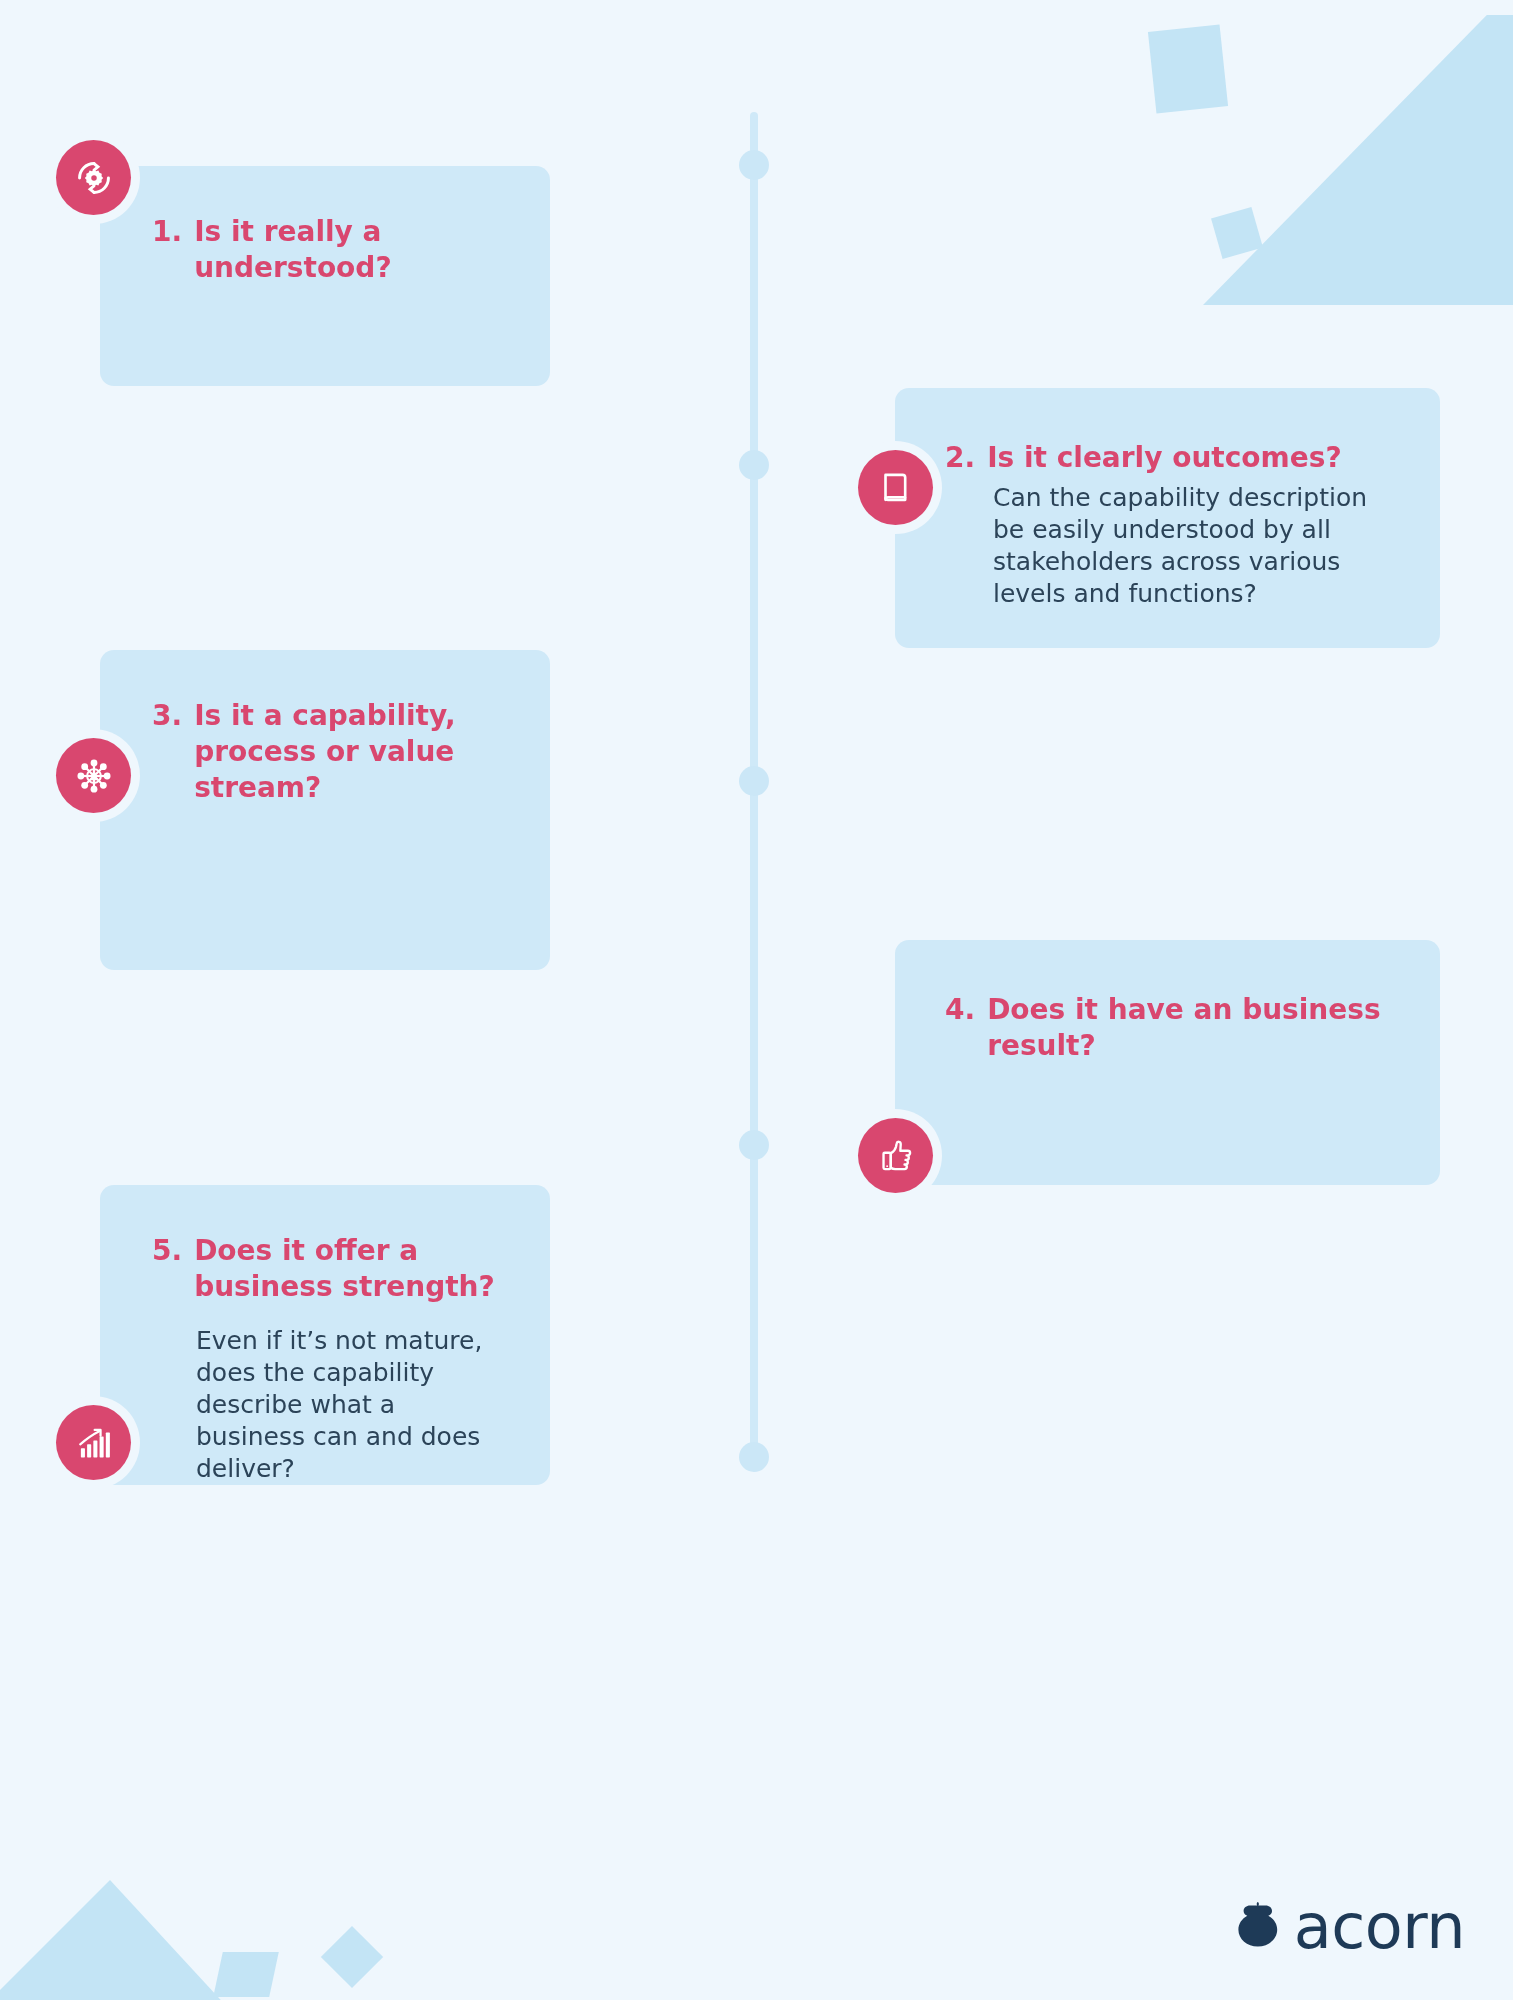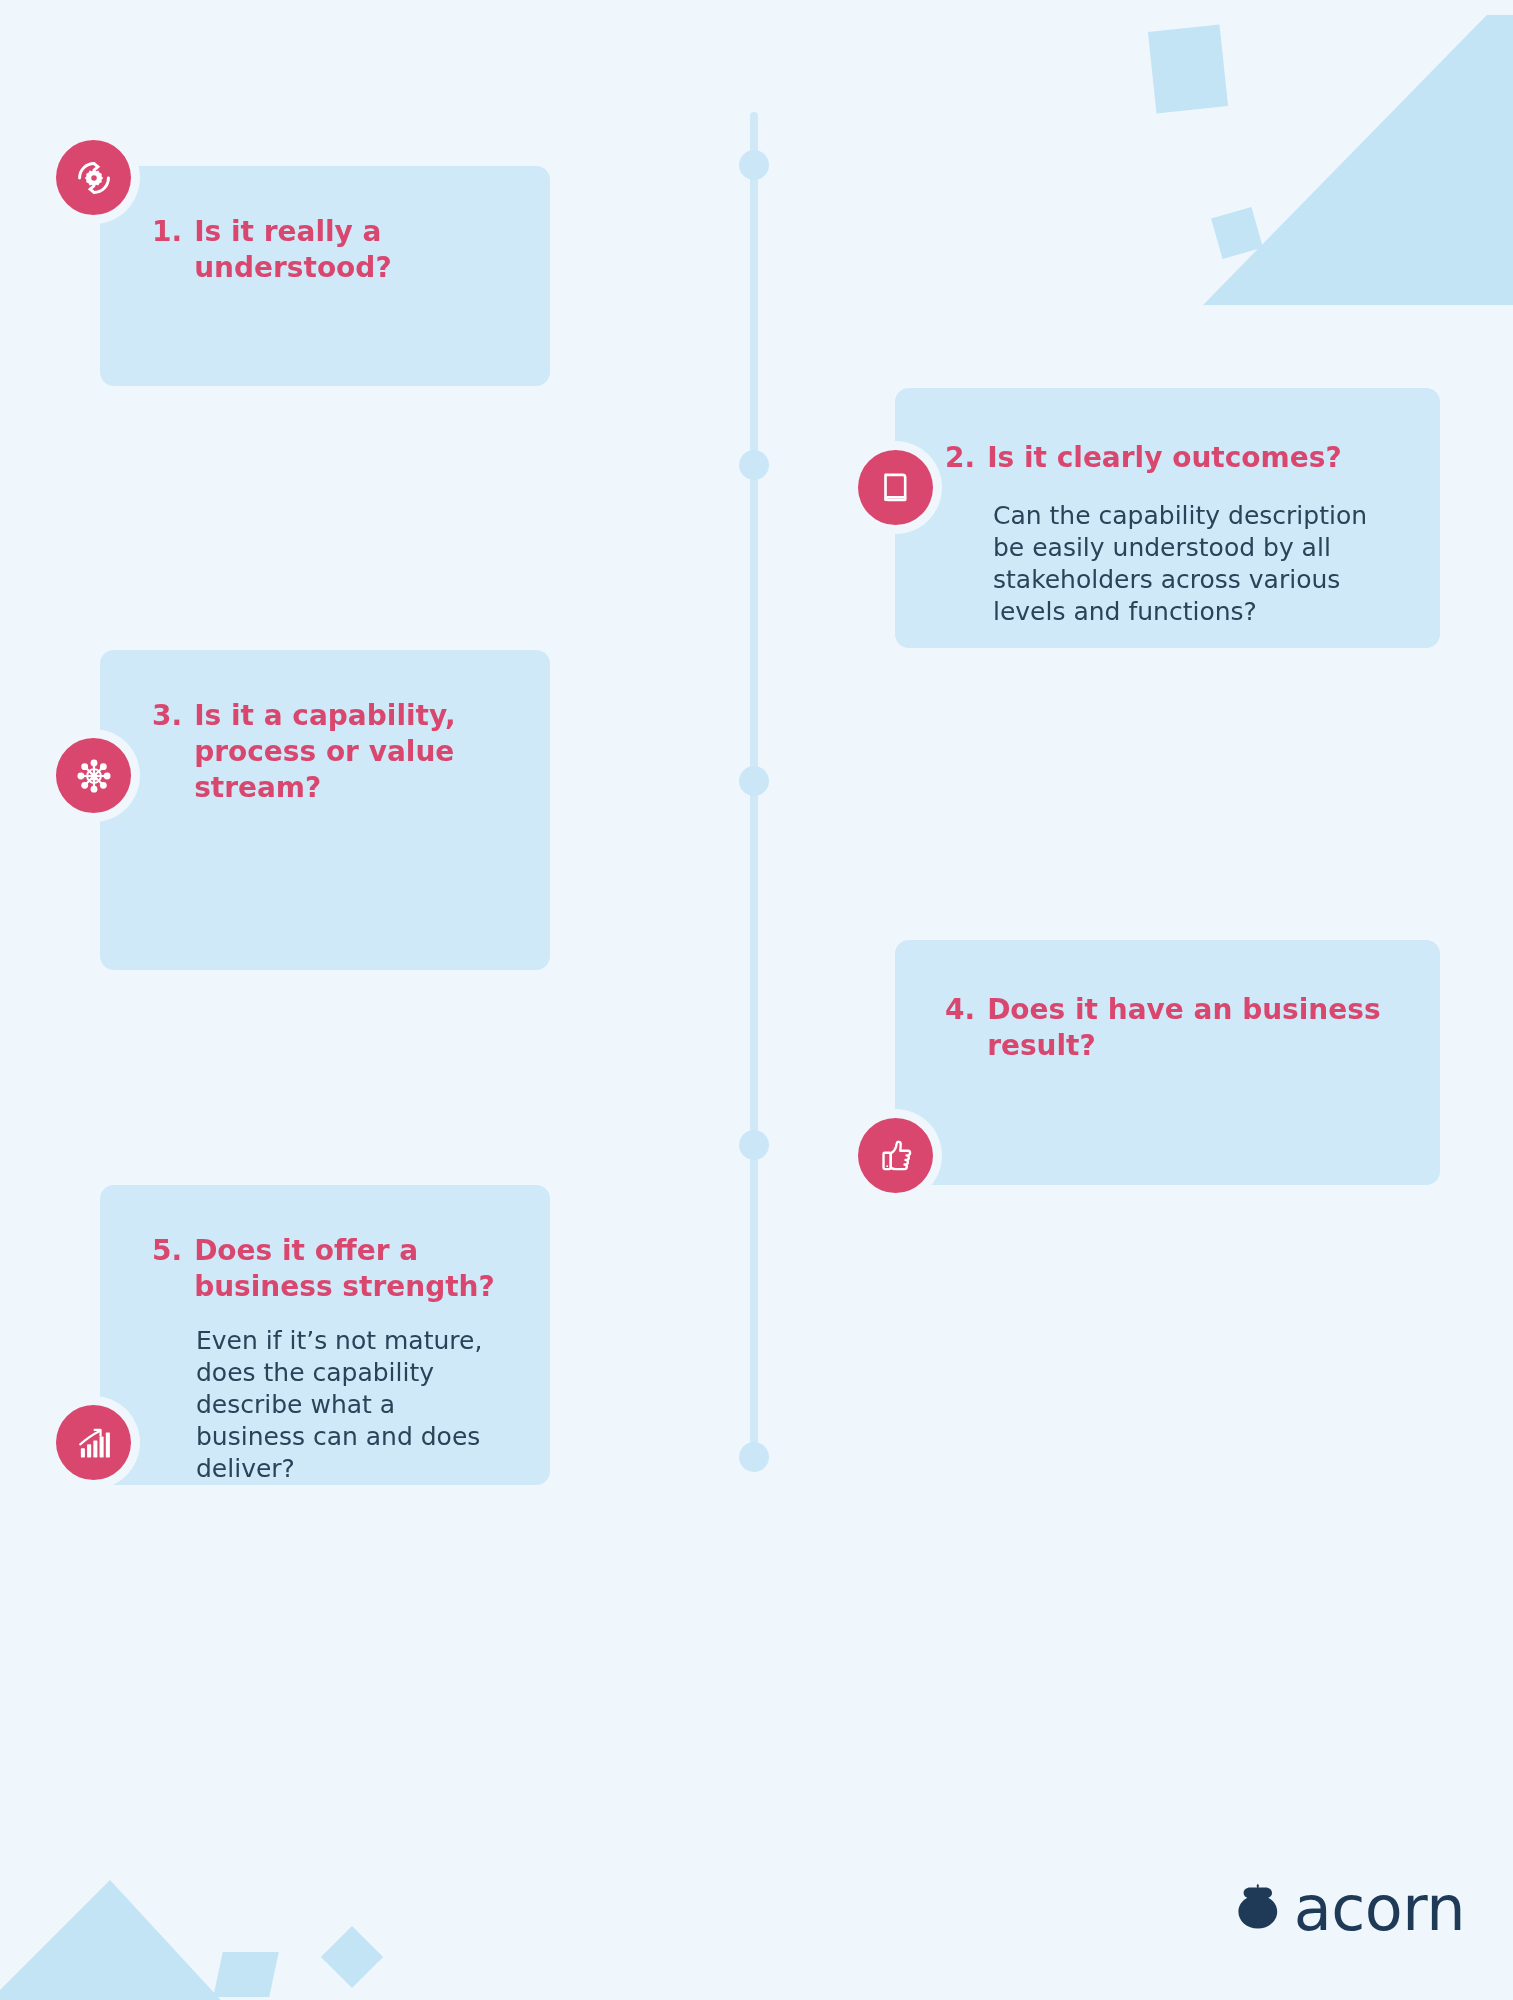--- a/index.html
+++ b/index.html
@@ -53,21 +53,21 @@
   .card-left .card-inner { padding:48px 40px 40px 52px; }
   .card-left .card-head { font-size:28px; line-height:1.28; }
   .card-left .card-body { font-size:25px; line-height:1.28;
                           margin-top:20px; padding-left:44px; }
 
   
   .card-right { left:895px; width:545px; }
   .card-right .card-inner { padding:52px 44px 44px 50px; }
   .card-right .card-head { font-size:28px; line-height:1.28; }
   .card-right .card-body { font-size:25px; line-height:1.28;
-                           margin-top:24px; padding-left:48px; }
+                           margin-top:6px; padding-left:48px; }
 
   
   #card1 { top:166px;  height:220px; }
   #card2 { top:388px;  height:260px; }
   #card3 { top:650px;  height:320px; }
   #card4 { top:940px;  height:245px; }
   #card5 { top:1185px; height:300px; }
 
   
   .icon-badge { position:absolute; width:75px; height:75px; border-radius:50%;
@@ -76,21 +76,21 @@
                 box-shadow:0 0 0 9px #eff7fd; z-index:5; }
   .icon-badge svg { width:42px; height:42px; display:block; }
 
   #icon1 { left:56px;  top:140px; }
   #icon2 { left:858px; top:450px; }
   #icon3 { left:56px;  top:738px; }
   #icon4 { left:858px; top:1118px; }
   #icon5 { left:56px;  top:1405px; }
 
   
-  .logo { position:absolute; right:48px; bottom:60px;
+  .logo { position:absolute; right:48px; bottom:42px;
           display:flex; align-items:center; gap:14px; }
   .logo svg { width:46px; height:54px; display:block; }
   .logo-text { font-size:62px; color:#1e3a57; font-weight:500;
                letter-spacing:-0.5px; line-height:1; }
 </style>
 </head>
 <body>
 
 <div class="bg-layer">
   <div class="deco deco-sq-tr-1"></div>

